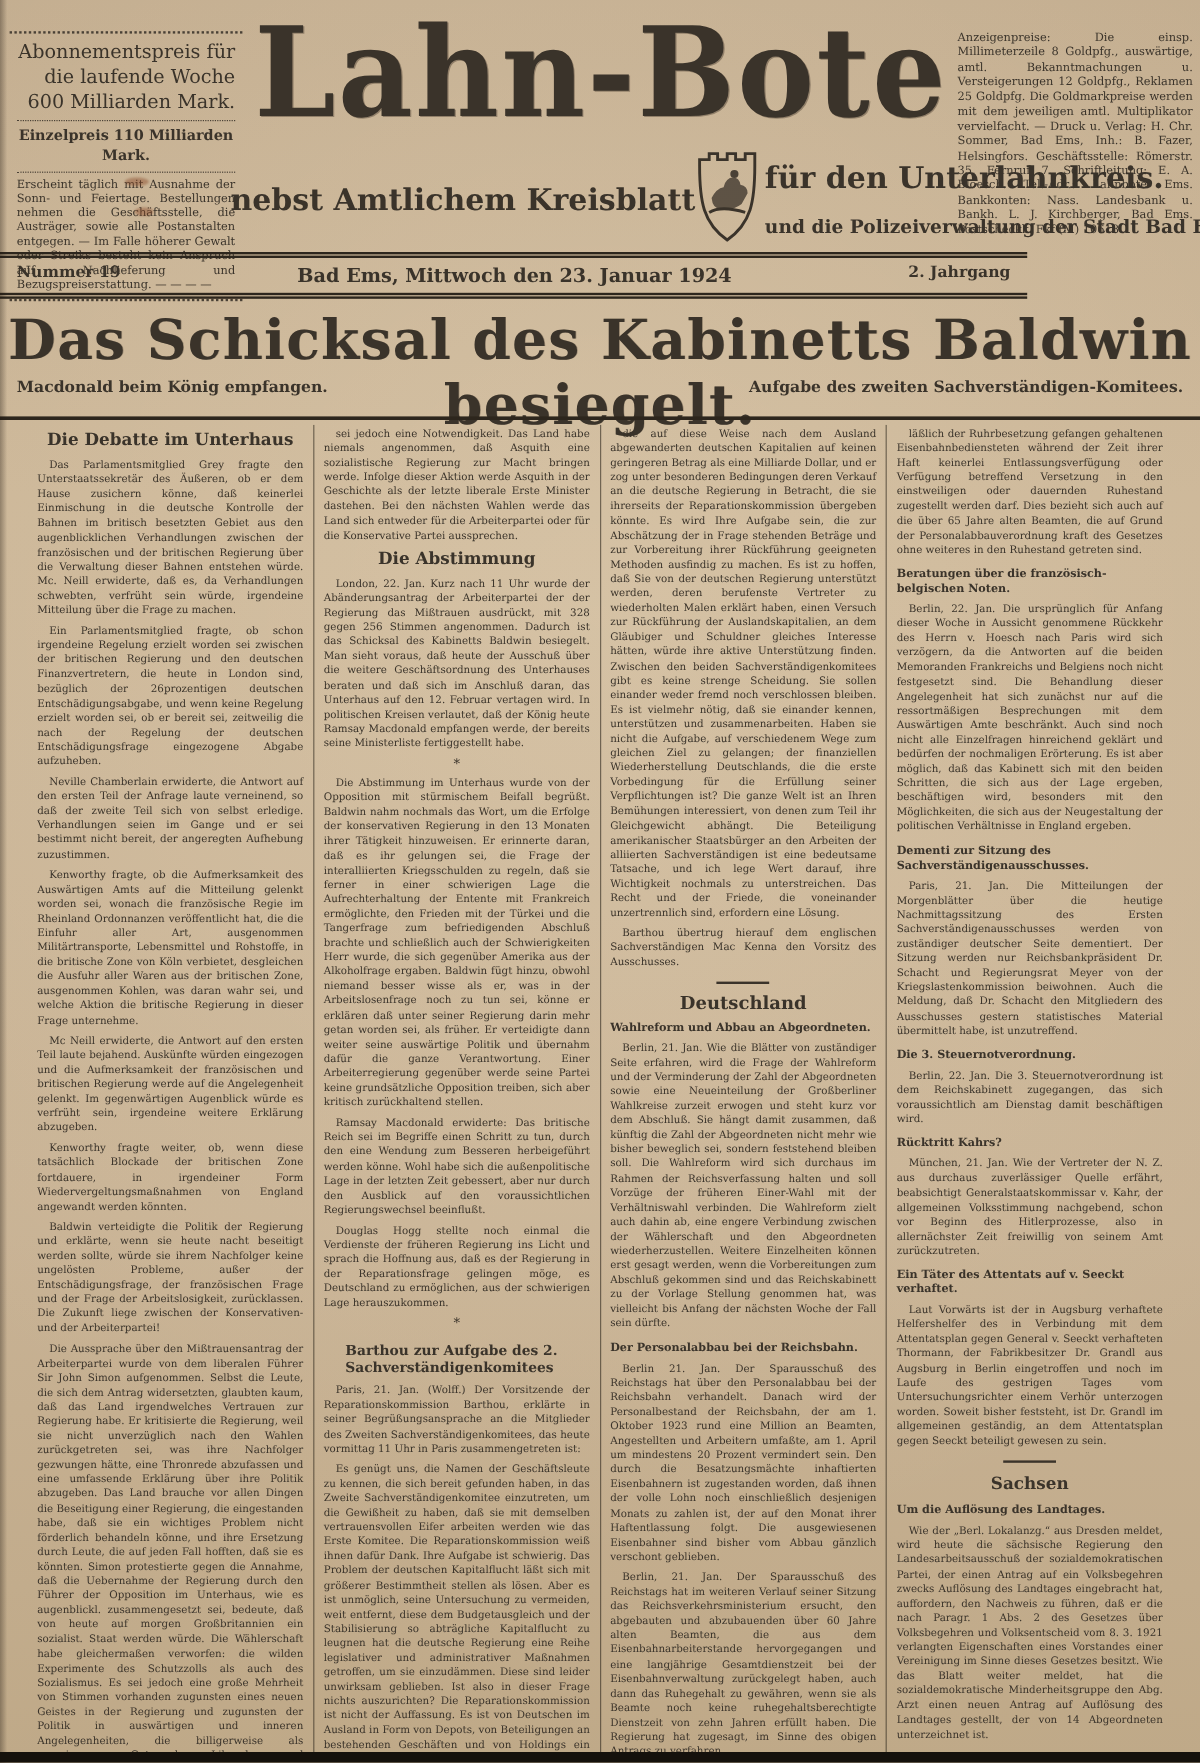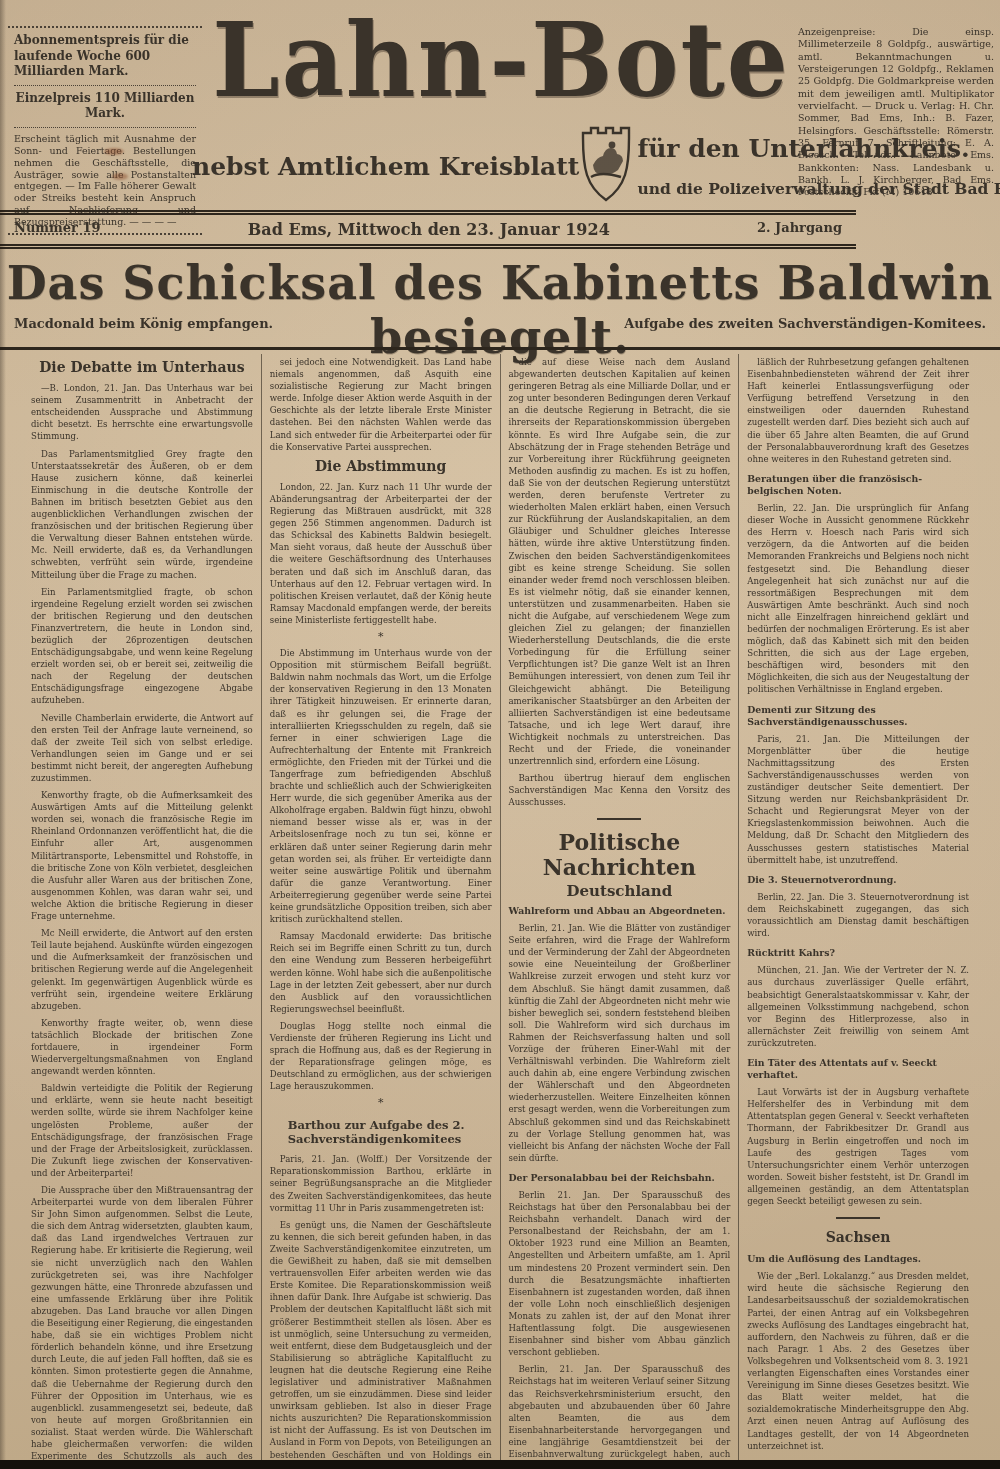--- a/index.html
+++ b/index.html
@@ -11,21 +11,21 @@
     font-family:"DejaVu Serif","Liberation Serif",serif;
     color:#3a332a;
   }
   
   .mast{position:absolute;top:0;left:0;width:100%;height:208px;}
   .subbox{
     position:absolute;top:26px;left:8px;width:182px;
     border-top:2px dotted #4a4136;border-bottom:2px dotted #4a4136;
     padding:5px 6px;font-size:10px;line-height:1.25;
   }
-  .subbox .b1{font-weight:bold;font-size:12px;text-align:left;line-height:1.3;}
+  .subbox .b1{font-weight:normal;font-size:16px;text-align:right;line-height:1.3;}
   .subbox .sep{border-top:1px dotted #4a4136;margin:5px 0;}
   .subbox .b2{font-weight:bold;font-size:12px;text-align:center;line-height:1.3;}
   .subbox .b3{font-size:9.5px;text-align:justify;margin-top:4px;}
   .stain{position:absolute;background:#8a4a2a;opacity:.45;border-radius:50%;filter:blur(1px);}
   .adbox{
     position:absolute;top:26px;right:6px;width:196px;
     font-size:9.5px;line-height:1.3;text-align:justify;
   }
   .title{
     position:absolute;top:8px;left:195px;width:612px;height:110px;
@@ -133,21 +133,20 @@
 <div class="headline">Das Schicksal des Kabinetts Baldwin besiegelt.</div>
 <div class="subheads">
   <span>Macdonald beim König empfangen.</span>
   <span>Aufgabe des zweiten Sachverständigen-Komitees.</span>
 </div>
 <div class="mainrule"></div>
 
 <div class="cols">
   <div class="col">
       <div class="blk h1">Die Debatte im Unterhaus</div>
-      <div class="blk p">—B. London, 21. Jan. Das Unterhaus war bei seinem Zusammentritt in Anbetracht der entscheidenden Aussprache und Abstimmung dicht besetzt. Es herrschte eine erwartungsvolle Stimmung.</div>
       <div class="blk p">Das Parlamentsmitglied Grey fragte den Unterstaatssekretär des Äußeren, ob er dem Hause zusichern könne, daß keinerlei Einmischung in die deutsche Kontrolle der Bahnen im britisch besetzten Gebiet aus den augenblicklichen Verhandlungen zwischen der französischen und der britischen Regierung über die Verwaltung dieser Bahnen entstehen würde. Mc. Neill erwiderte, daß es, da Verhandlungen schwebten, verfrüht sein würde, irgendeine Mitteilung über die Frage zu machen.</div>
       <div class="blk p">Ein Parlamentsmitglied fragte, ob schon irgendeine Regelung erzielt worden sei zwischen der britischen Regierung und den deutschen Finanzvertretern, die heute in London sind, bezüglich der 26prozentigen deutschen Entschädigungsabgabe, und wenn keine Regelung erzielt worden sei, ob er bereit sei, zeitweilig die nach der Regelung der deutschen Entschädigungsfrage eingezogene Abgabe aufzuheben.</div>
       <div class="blk p">Neville Chamberlain erwiderte, die Antwort auf den ersten Teil der Anfrage laute verneinend, so daß der zweite Teil sich von selbst erledige. Verhandlungen seien im Gange und er sei bestimmt nicht bereit, der angeregten Aufhebung zuzustimmen.</div>
       <div class="blk p">Kenworthy fragte, ob die Aufmerksamkeit des Auswärtigen Amts auf die Mitteilung gelenkt worden sei, wonach die französische Regie im Rheinland Ordonnanzen veröffentlicht hat, die die Einfuhr aller Art, ausgenommen Militärtransporte, Lebensmittel und Rohstoffe, in die britische Zone von Köln verbietet, desgleichen die Ausfuhr aller Waren aus der britischen Zone, ausgenommen Kohlen, was daran wahr sei, und welche Aktion die britische Regierung in dieser Frage unternehme.</div>
       <div class="blk p">Mc Neill erwiderte, die Antwort auf den ersten Teil laute bejahend. Auskünfte würden eingezogen und die Aufmerksamkeit der französischen und britischen Regierung werde auf die Angelegenheit gelenkt. Im gegenwärtigen Augenblick würde es verfrüht sein, irgendeine weitere Erklärung abzugeben.</div>
       <div class="blk p">Kenworthy fragte weiter, ob, wenn diese tatsächlich Blockade der britischen Zone fortdauere, in irgendeiner Form Wiedervergeltungsmaßnahmen von England angewandt werden könnten.</div>
       <div class="blk p">Baldwin verteidigte die Politik der Regierung und erklärte, wenn sie heute nacht beseitigt werden sollte, würde sie ihrem Nachfolger keine ungelösten Probleme, außer der Entschädigungsfrage, der französischen Frage und der Frage der Arbeitslosigkeit, zurücklassen. Die Zukunft liege zwischen der Konservativen- und der Arbeiterpartei!</div>
       <div class="blk p">Die Aussprache über den Mißtrauensantrag der Arbeiterpartei wurde von dem liberalen Führer Sir John Simon aufgenommen. Selbst die Leute, die sich dem Antrag widersetzten, glaubten kaum, daß das Land irgendwelches Vertrauen zur Regierung habe. Er kritisierte die Regierung, weil sie nicht unverzüglich nach den Wahlen zurückgetreten sei, was ihre Nachfolger gezwungen hätte, eine Thronrede abzufassen und eine umfassende Erklärung über ihre Politik abzugeben. Das Land brauche vor allen Dingen die Beseitigung einer Regierung, die eingestanden habe, daß sie ein wichtiges Problem nicht förderlich behandeln könne, und ihre Ersetzung durch Leute, die auf jeden Fall hofften, daß sie es könnten. Simon protestierte gegen die Annahme, daß die Uebernahme der Regierung durch den Führer der Opposition im Unterhaus, wie es augenblickl. zusammengesetzt sei, bedeute, daß von heute auf morgen Großbritannien ein sozialist. Staat werden würde. Die Wählerschaft habe gleichermaßen verworfen: die wilden Experimente des Schutzzolls als auch des Sozialismus. Es sei jedoch eine große Mehrheit von Stimmen vorhanden zugunsten eines neuen Geistes in der Regierung und zugunsten der Politik in auswärtigen und inneren Angelegenheiten, die billigerweise als gemeinsames Gut der Liberalen und Arbeiterpartei bezeichnet werden müßte.</div>
     </div>
   <div class="col">
@@ -160,21 +159,20 @@
       <div class="blk p">Douglas Hogg stellte noch einmal die Verdienste der früheren Regierung ins Licht und sprach die Hoffnung aus, daß es der Regierung in der Reparationsfrage gelingen möge, es Deutschland zu ermöglichen, aus der schwierigen Lage herauszukommen.</div>
       <div class="blk star">*</div>
       <div class="blk hc">Barthou zur Aufgabe des 2. Sachverständigenkomitees</div>
       <div class="blk p">Paris, 21. Jan. (Wolff.) Der Vorsitzende der Reparationskommission Barthou, erklärte in seiner Begrüßungsansprache an die Mitglieder des Zweiten Sachverständigenkomitees, das heute vormittag 11 Uhr in Paris zusammengetreten ist:</div>
       <div class="blk p">Es genügt uns, die Namen der Geschäftsleute zu kennen, die sich bereit gefunden haben, in das Zweite Sachverständigenkomitee einzutreten, um die Gewißheit zu haben, daß sie mit demselben vertrauensvollen Eifer arbeiten werden wie das Erste Komitee. Die Reparationskommission weiß ihnen dafür Dank. Ihre Aufgabe ist schwierig. Das Problem der deutschen Kapitalflucht läßt sich mit größerer Bestimmtheit stellen als lösen. Aber es ist unmöglich, seine Untersuchung zu vermeiden, weit entfernt, diese dem Budgetausgleich und der Stabilisierung so abträgliche Kapitalflucht zu leugnen hat die deutsche Regierung eine Reihe legislativer und administrativer Maßnahmen getroffen, um sie einzudämmen. Diese sind leider unwirksam geblieben. Ist also in dieser Frage nichts auszurichten? Die Reparationskommission ist nicht der Auffassung. Es ist von Deutschen im Ausland in Form von Depots, von Beteiligungen an bestehenden Geschäften und von Holdings ein beträchtliches Kapital gebildet worden, das die Leistungsfähigkeit Deutschlands in Mitleidenschaft zieht und dadurch auch seine Zahlungsfähigkeit beeinträchtigt. Läßt sich dieses Kapital abschätzen? Läßt es sich zurückführen? Der hervorragende englische Sachverständige Mac Kenna schätzte im Dezember 1922</div>
     </div>
   <div class="col">
       <div class="blk p">die auf diese Weise nach dem Ausland abgewanderten deutschen Kapitalien auf keinen geringeren Betrag als eine Milliarde Dollar, und er zog unter besonderen Bedingungen deren Verkauf an die deutsche Regierung in Betracht, die sie ihrerseits der Reparationskommission übergeben könnte. Es wird Ihre Aufgabe sein, die zur Abschätzung der in Frage stehenden Beträge und zur Vorbereitung ihrer Rückführung geeigneten Methoden ausfindig zu machen. Es ist zu hoffen, daß Sie von der deutschen Regierung unterstützt werden, deren berufenste Vertreter zu wiederholten Malen erklärt haben, einen Versuch zur Rückführung der Auslandskapitalien, an dem Gläubiger und Schuldner gleiches Interesse hätten, würde ihre aktive Unterstützung finden. Zwischen den beiden Sachverständigenkomitees gibt es keine strenge Scheidung. Sie sollen einander weder fremd noch verschlossen bleiben. Es ist vielmehr nötig, daß sie einander kennen, unterstützen und zusammenarbeiten. Haben sie nicht die Aufgabe, auf verschiedenem Wege zum gleichen Ziel zu gelangen; der finanziellen Wiederherstellung Deutschlands, die die erste Vorbedingung für die Erfüllung seiner Verpflichtungen ist? Die ganze Welt ist an Ihren Bemühungen interessiert, von denen zum Teil ihr Gleichgewicht abhängt. Die Beteiligung amerikanischer Staatsbürger an den Arbeiten der alliierten Sachverständigen ist eine bedeutsame Tatsache, und ich lege Wert darauf, ihre Wichtigkeit nochmals zu unterstreichen. Das Recht und der Friede, die voneinander unzertrennlich sind, erfordern eine Lösung.</div>
       <div class="blk p">Barthou übertrug hierauf dem englischen Sachverständigen Mac Kenna den Vorsitz des Ausschusses.</div>
       <div class="blk rule"></div>
-      <div class="blk h1big">Politische Nachrichten</div>
       <div class="blk h1med">Deutschland</div>
       <div class="blk h2">Wahlreform und Abbau an Abgeordneten.</div>
       <div class="blk p">Berlin, 21. Jan. Wie die Blätter von zuständiger Seite erfahren, wird die Frage der Wahlreform und der Verminderung der Zahl der Abgeordneten sowie eine Neueinteilung der Großberliner Wahlkreise zurzeit erwogen und steht kurz vor dem Abschluß. Sie hängt damit zusammen, daß künftig die Zahl der Abgeordneten nicht mehr wie bisher beweglich sei, sondern feststehend bleiben soll. Die Wahlreform wird sich durchaus im Rahmen der Reichsverfassung halten und soll Vorzüge der früheren Einer-Wahl mit der Verhältniswahl verbinden. Die Wahlreform zielt auch dahin ab, eine engere Verbindung zwischen der Wählerschaft und den Abgeordneten wiederherzustellen. Weitere Einzelheiten können erst gesagt werden, wenn die Vorbereitungen zum Abschluß gekommen sind und das Reichskabinett zu der Vorlage Stellung genommen hat, was vielleicht bis Anfang der nächsten Woche der Fall sein dürfte.</div>
       <div class="blk h2">Der Personalabbau bei der Reichsbahn.</div>
       <div class="blk p">Berlin 21. Jan. Der Sparausschuß des Reichstags hat über den Personalabbau bei der Reichsbahn verhandelt. Danach wird der Personalbestand der Reichsbahn, der am 1. Oktober 1923 rund eine Million an Beamten, Angestellten und Arbeitern umfaßte, am 1. April um mindestens 20 Prozent vermindert sein. Den durch die Besatzungsmächte inhaftierten Eisenbahnern ist zugestanden worden, daß ihnen der volle Lohn noch einschließlich desjenigen Monats zu zahlen ist, der auf den Monat ihrer Haftentlassung folgt. Die ausgewiesenen Eisenbahner sind bisher vom Abbau gänzlich verschont geblieben.</div>
       <div class="blk p">Berlin, 21. Jan. Der Sparausschuß des Reichstags hat im weiteren Verlauf seiner Sitzung das Reichsverkehrsministerium ersucht, den abgebauten und abzubauenden über 60 Jahre alten Beamten, die aus dem Eisenbahnarbeiterstande hervorgegangen und eine langjährige Gesamtdienstzeit bei der Eisenbahnverwaltung zurückgelegt haben, auch dann das Ruhegehalt zu gewähren, wenn sie als Beamte noch keine ruhegehaltsberechtigte Dienstzeit von zehn Jahren erfüllt haben. Die Regierung hat zugesagt, im Sinne des obigen Antrags zu verfahren.</div>
     </div>
   <div class="col">
       <div class="blk p">läßlich der Ruhrbesetzung gefangen gehaltenen Eisenbahnbediensteten während der Zeit ihrer Haft keinerlei Entlassungsverfügung oder Verfügung betreffend Versetzung in den einstweiligen oder dauernden Ruhestand zugestellt werden darf. Dies bezieht sich auch auf die über 65 Jahre alten Beamten, die auf Grund der Personalabbauverordnung kraft des Gesetzes ohne weiteres in den Ruhestand getreten sind.</div>
       <div class="blk h2">Beratungen über die französisch-belgischen Noten.</div>

